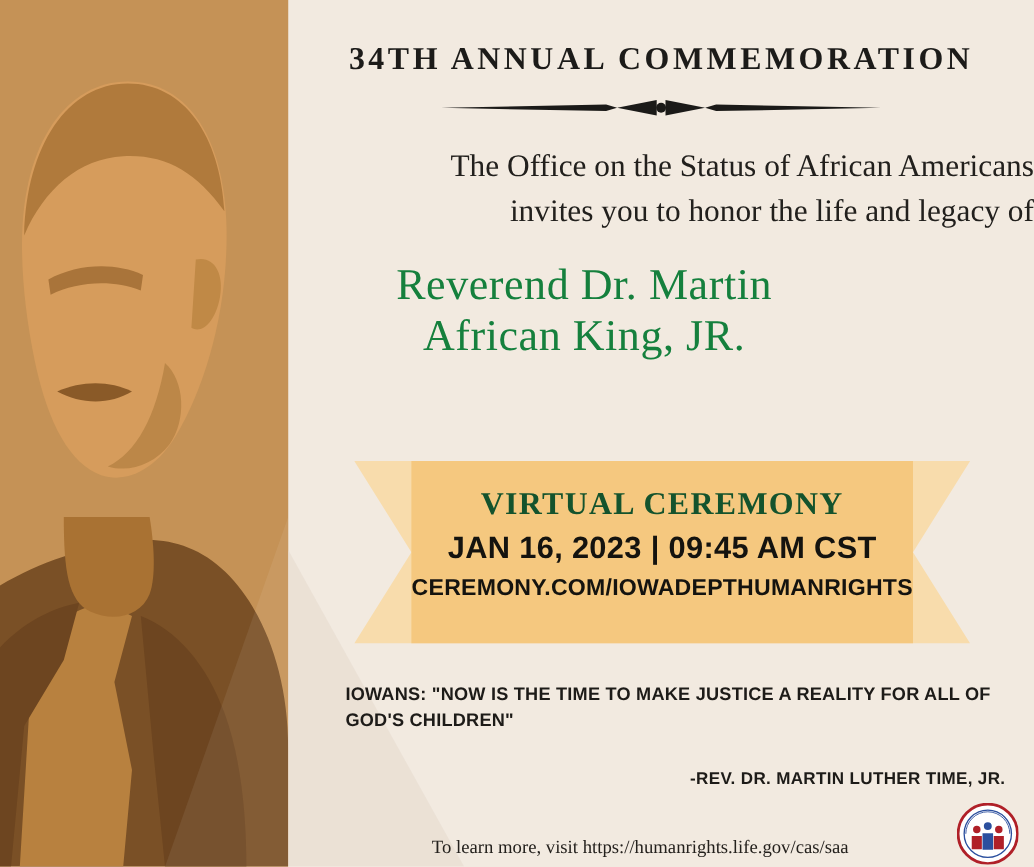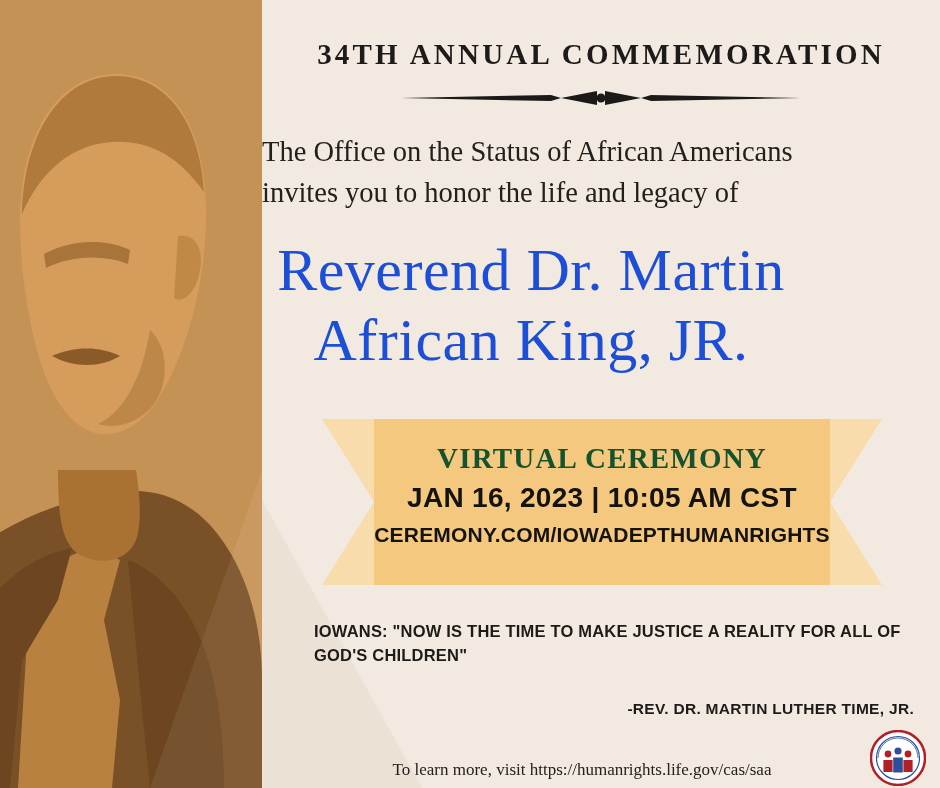--- a/index.html
+++ b/index.html
@@ -79,38 +79,38 @@
     left: 139px;
     width: 400px;
     height: 24px;
   }
 
   .lede {
     position: absolute;
     top: 131px;
     left: 0;
     width: 678px;
-    text-align: left;
+    text-align: right;
     font-family: "Liberation Serif", serif;
     font-size: 28.5px;
     line-height: 1.45;
     color: #22201d;
   }
 
   .name {
     position: absolute;
     top: 236px;
     left: 0;
     width: 538px;
     text-align: center;
     font-family: "Liberation Serif", serif;
-    font-size: 60px;
+    font-size: 40px;
     line-height: 1.16;
     letter-spacing: 0.5px;
-    color: #1d4ed8;
+    color: #15803d;
   }
 
   
   .ribbon {
     position: absolute;
     top: 419px;
     left: 60px;
     width: 560px;
     height: 166px;
   }
@@ -264,21 +264,21 @@
       <div>African King, JR.</div>
     </div>
 
     <div class="ribbon">
       <svg width="560" height="166" viewBox="0 0 560 166">
         <path d="M0 0 L52 83 L0 166 L560 166 L508 83 L560 0 Z" fill="#f8dcac"></path>
         <rect x="52" y="0" width="456" height="166" fill="#f5c87f"></rect>
       </svg>
       <div class="ribbon-text">
         <div class="ribbon-line1">VIRTUAL CEREMONY</div>
-        <div class="ribbon-line2">JAN 16, 2023 | 10:05 AM CST</div>
+        <div class="ribbon-line2">JAN 16, 2023 | 09:45 AM CST</div>
         <div class="ribbon-line3">CEREMONY.COM/IOWADEPTHUMANRIGHTS</div>
       </div>
     </div>
 
     <div class="quote">IOWANS: "NOW IS THE TIME TO MAKE JUSTICE A REALITY FOR ALL OF GOD'S CHILDREN"</div>
 
     <div class="attrib">-REV. DR. MARTIN LUTHER TIME, JR.</div>
 
     <div class="footer">To learn more, visit https://humanrights.life.gov/cas/saa</div>
 

